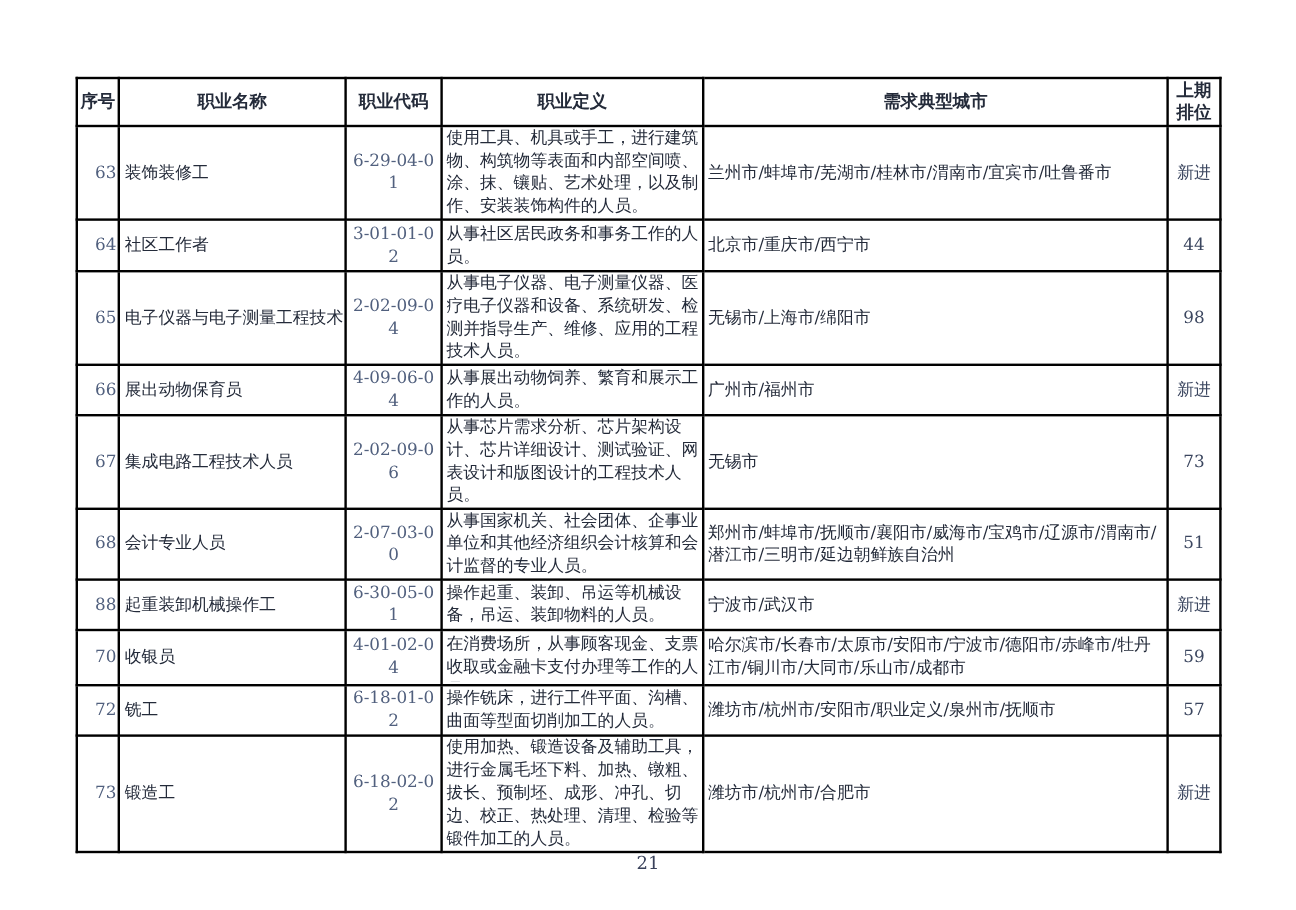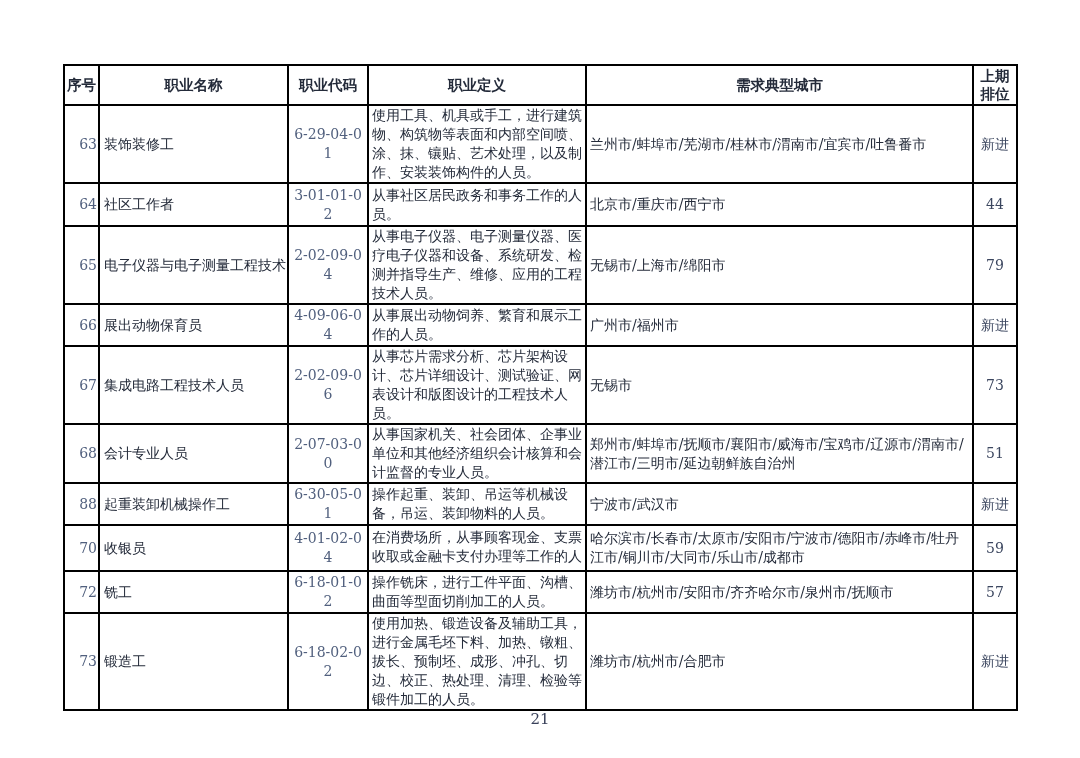--- a/index.html
+++ b/index.html
@@ -93,21 +93,21 @@
         <td class="c-rank">44</td>
       </tr>
       <tr class="h76">
         <td class="c-no">65</td>
         <td class="c-name">电子仪器与电子测量工程技术</td>
         <td class="c-code">2-02-09-04</td>
         <td class="c-def">
             <span class="defwrap">从事电子仪器、电子测量仪器、医疗电子仪器和设备、系统研发、检测并指导生产、维修、应用的工程技术人员。</span>
           </td>
         <td class="c-city">无锡市/上海市/绵阳市</td>
-        <td class="c-rank">79</td>
+        <td class="c-rank">98</td>
       </tr>
       <tr class="h42">
         <td class="c-no">66</td>
         <td class="c-name">展出动物保育员</td>
         <td class="c-code">4-09-06-04</td>
         <td class="c-def">
             <span class="defwrap">从事展出动物饲养、繁育和展示工作的人员。</span>
           </td>
         <td class="c-city">广州市/福州市</td>
         <td class="c-rank">新进</td>
@@ -152,21 +152,21 @@
         <td class="c-city">哈尔滨市/长春市/太原市/安阳市/宁波市/德阳市/赤峰市/牡丹江市/铜川市/大同市/乐山市/成都市</td>
         <td class="c-rank">59</td>
       </tr>
       <tr class="h42">
         <td class="c-no">72</td>
         <td class="c-name">铣工</td>
         <td class="c-code">6-18-01-02</td>
         <td class="c-def">
             <span class="defwrap">操作铣床，进行工件平面、沟槽、曲面等型面切削加工的人员。</span>
           </td>
-        <td class="c-city">潍坊市/杭州市/安阳市/齐齐哈尔市/泉州市/抚顺市</td>
+        <td class="c-city">潍坊市/杭州市/安阳市/职业定义/泉州市/抚顺市</td>
         <td class="c-rank">57</td>
       </tr>
       <tr class="h95">
         <td class="c-no">73</td>
         <td class="c-name">锻造工</td>
         <td class="c-code">6-18-02-02</td>
         <td class="c-def">
             <span class="defwrap">使用加热、锻造设备及辅助工具，进行金属毛坯下料、加热、镦粗、拔长、预制坯、成形、冲孔、切边、校正、热处理、清理、检验等锻件加工的人员。</span>
           </td>
         <td class="c-city">潍坊市/杭州市/合肥市</td>

